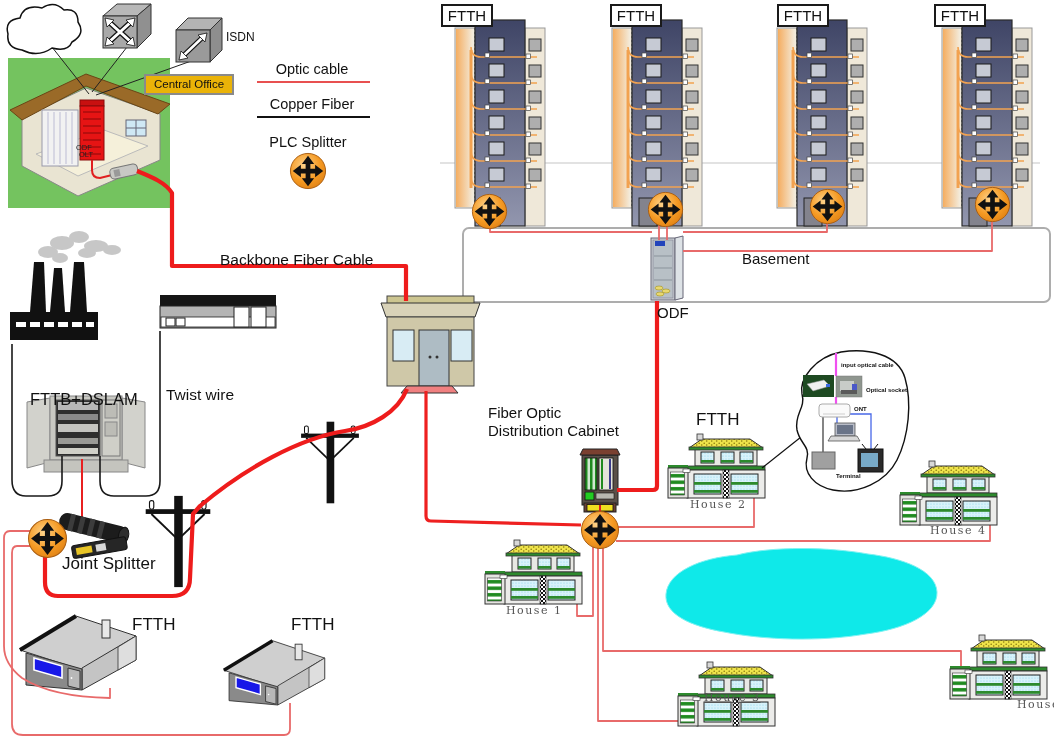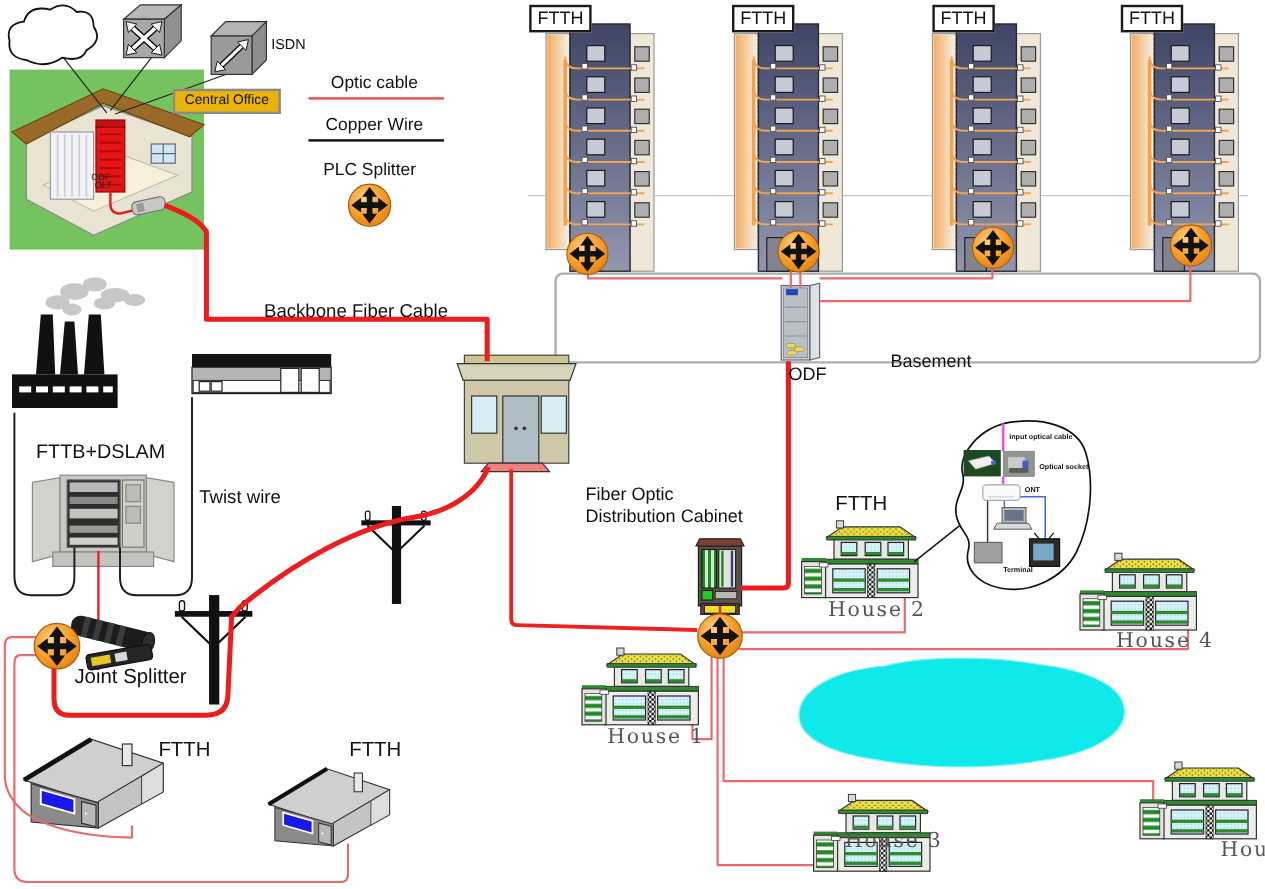--- a/index.html
+++ b/index.html
@@ -1,27 +1,27 @@
 <!DOCTYPE html>
 <html><head>
 <meta charset="utf-8">
 <style>
   html,body{margin:0;padding:0;background:#fff;}
   #canvas{position:relative;width:1054px;height:741px;background:#fff;overflow:hidden;
           font-family:"Liberation Sans",sans-serif;color:#111;}
   #art{position:absolute;left:0;top:0;width:1054px;height:741px;}
   .lbl{position:absolute;white-space:nowrap;z-index:5;} .t12{font-size:12px;} .t15{font-size:15px;}
-  .t16{font-size:16.5px;} .t17{font-size:17px;}
+  .t16{font-size:16.5px;margin-top:22px;} .t17{font-size:17px;}
   .boxlbl{border:2px solid #1a1a1a;background:#fff;text-align:center;
           width:48px;height:19px;line-height:19px;font-size:15px;}
   .cobox{border:2px solid #8a8a8a;background:#eab308;text-align:center;
          width:86px;height:17px;line-height:17px;font-size:11.5px;}
   .legendtxt{width:120px;text-align:center;font-size:14.5px;}
   .legline{position:absolute;height:2px;z-index:5;}
-  .houselbl{font-family:"DejaVu Serif",serif;font-size:17px;color:#555;letter-spacing:1.5px;}
+  .houselbl{font-family:"DejaVu Serif",serif;font-size:11px;color:#555;letter-spacing:1.5px;}
   .tiny{font-size:7.5px;color:#222;}
   .bub{font-size:6px;font-weight:bold;color:#111;}
   
   .oc{stroke:#f2a250;stroke-width:1.6;fill:none;}
   .wd{fill:#c6cad4;stroke:#1a1a1a;stroke-width:1;}
   .wr{fill:#aeaeae;stroke:#333;stroke-width:1;}
   .dt{fill:#fff;stroke:#444;stroke-width:0.7;}
   .thickred{stroke:#ee1c1c;stroke-width:4.2;fill:none;stroke-linejoin:round;}
   .midred{stroke:#ee2020;stroke-width:3.2;fill:none;stroke-linejoin:round;}
   .salmon{stroke:#e86a6a;stroke-width:1.8;fill:none;stroke-linejoin:round;}
@@ -426,47 +426,47 @@
   </g>
 </svg>
 
 <div class="lbl t12" style="left:226px;top:30px;">ISDN</div>
 <div class="lbl cobox" style="left:144px;top:74px;">Central Office</div>
 <div class="lbl tiny" style="left:55px;top:150px;padding-left:24px;">OLT</div>
 <div class="lbl tiny" style="left:76px;top:143px;">ODF</div>
 
 <div class="lbl legendtxt" style="left:252px;top:61px;">Optic cable</div>
 <div class="legline" style="left:257px;top:81px;width:113px;background:#e85050;"></div>
-<div class="lbl legendtxt" style="left:252px;top:96px;">Copper Wire</div>
+<div class="lbl legendtxt" style="left:252px;top:96px;">Copper Fiber</div>
 <div class="legline" style="left:257px;top:116px;width:113px;background:#111;"></div>
 <div class="lbl legendtxt" style="left:248px;top:134px;">PLC Splitter</div>
 
 <div class="lbl t15" style="left:220px;top:251px;font-size:15.5px;">Backbone Fiber Cable</div>
 <div class="lbl t16" style="left:30px;top:368px;">FTTB+DSLAM</div>
-<div class="lbl t15" style="left:166px;top:386px;font-size:15.5px;margin-top:20px;">Twist wire</div>
+<div class="lbl t15" style="left:166px;top:386px;font-size:15.5px;">Twist wire</div>
 <div class="lbl t17" style="left:62px;top:554px;">Joint Splitter</div>
 
 <div class="lbl boxlbl" style="left:441px;top:4px;">FTTH</div>
 <div class="lbl boxlbl" style="left:610px;top:4px;">FTTH</div>
 <div class="lbl boxlbl" style="left:777px;top:4px;">FTTH</div>
 <div class="lbl boxlbl" style="left:934px;top:4px;">FTTH</div>
 
-<div class="lbl t15" style="left:742px;top:250px;margin-top:43px;">Basement</div>
+<div class="lbl t15" style="left:742px;top:250px;">Basement</div>
 <div class="lbl t15" style="left:657px;top:304px;">ODF</div>
 
 <div class="lbl t15" style="left:488px;top:404px;width:180px;">Fiber Optic</div>
 <div class="lbl t15" style="left:488px;top:422px;width:180px;text-align:left;">Distribution Cabinet</div>
 
 <div class="lbl t17" style="left:696px;top:410px;">FTTH</div>
 <div class="lbl t17" style="left:132px;top:615px;">FTTH</div>
 <div class="lbl t17" style="left:291px;top:615px;">FTTH</div>
 
 <div class="lbl houselbl" style="left:506px;top:604px;">House 1</div>
 <div class="lbl houselbl" style="left:690px;top:498px;">House 2</div>
-<div class="lbl houselbl" style="left:704px;top:691px;">House 3</div>
+<div class="lbl houselbl" style="left:704px;top:691px;text-decoration:underline;">House 3</div>
 <div class="lbl houselbl" style="left:930px;top:524px;">House 4</div>
 <div class="lbl houselbl" style="left:977px;top:698px;margin-left:40px;">House 5</div>
 
 <div class="lbl bub" style="left:841px;top:362px;">input optical cable</div>
 <div class="lbl bub" style="left:866px;top:387px;">Optical socket</div>
 <div class="lbl bub" style="left:854px;top:406px;">ONT</div>
 <div class="lbl bub" style="left:836px;top:473px;">Terminal</div>
 
 </div>
 

